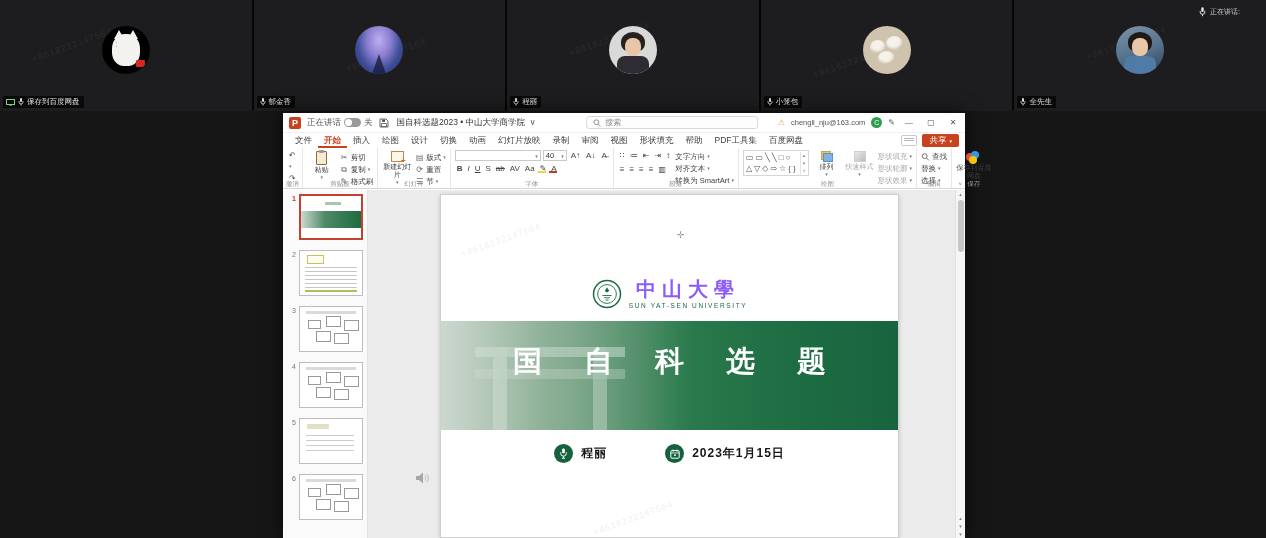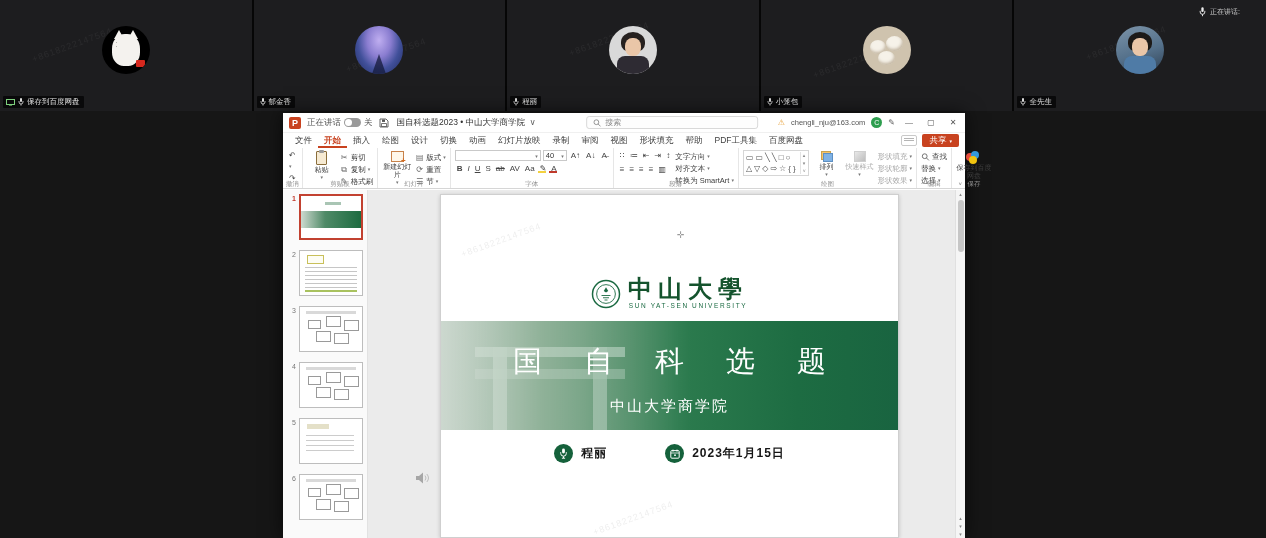--- a/index.html
+++ b/index.html
@@ -119,28 +119,28 @@
   .mdiag::after{content:"";position:absolute;left:6px;right:6px;top:4px;height:3px;background:#d9d9d9;}
   .mdiag::before{content:"";position:absolute;left:8px;top:13px;width:11px;height:7px;background:#fff;border:1px solid #9a9a9a;
     box-shadow:19px -3px 0 0 #fff,19px -3px 0 1px #9a9a9a,37px 1px 0 0 #fff,37px 1px 0 1px #9a9a9a,9px 12px 0 0 #fff,9px 12px 0 1px #9a9a9a,27px 14px 0 0 #fff,27px 14px 0 1px #9a9a9a;}
   .m5::before{content:"";position:absolute;left:7px;top:5px;width:22px;height:5px;background:#e4e0c8;}
   .m5::after{content:"";position:absolute;left:6px;right:8px;top:16px;height:18px;background:repeating-linear-gradient(#cccccc 0 1px,transparent 1px 5px);}
 
   .canvas{flex:1;position:relative;background:#ebebeb;overflow:hidden;}
   .slide{position:absolute;left:72px;top:4px;width:459px;height:344px;background:#fff;border:1px solid #cfcfcf;box-shadow:0 1px 4px rgba(0,0,0,.18);}
   .logo-block{position:absolute;top:84px;left:0;right:0;display:flex;align-items:center;justify-content:center;gap:7px;}
   .univ-txt{display:flex;flex-direction:column;align-items:center;}
-  .univ-cn{font-family:Liberation Serif, serif;font-size:24px;font-weight:bold;color:#14532d;letter-spacing:6px;line-height:21px;white-space:nowrap;}
+  .univ-cn{font-family:Liberation Sans, sans-serif;font-size:20px;font-weight:bold;color:#8b5cf6;letter-spacing:6px;line-height:21px;white-space:nowrap;}
   .univ-en{font-size:6.5px;color:#1b6a42;letter-spacing:1.6px;margin-top:2px;white-space:nowrap;}
   .banner{position:absolute;left:0;right:0;top:126px;height:109px;background:linear-gradient(90deg,#a9bcae 0%,#62926f 22%,#2c7b4e 52%,#1d6c42 78%,#196440 100%);overflow:hidden;}
   .banner .gate{position:absolute;left:0;top:0;width:55%;height:100%;opacity:.55;background:
       linear-gradient(90deg,rgba(240,244,240,.9) 0%,rgba(220,230,222,.55) 55%,rgba(220,230,222,0) 100%);}
   .banner .gate::before{content:"";position:absolute;left:34px;top:26px;width:150px;height:10px;background:rgba(250,252,250,.8);box-shadow:0 22px 0 rgba(245,248,245,.55);}
   .banner .gate::after{content:"";position:absolute;left:52px;top:26px;width:14px;height:83px;background:rgba(248,250,248,.85);box-shadow:100px 0 0 rgba(248,250,248,.7);}
-  .banner-title{position:relative;margin-top:21px;text-align:center;color:#fff;font-size:29px;font-weight:normal;letter-spacing:17px;text-indent:17px;white-space:nowrap;}
+  .banner-title{position:relative;margin-top:21px;text-align:center;color:#fff;font-size:29px;font-weight:bold;letter-spacing:17px;text-indent:17px;white-space:nowrap;}
   .banner-sub{position:relative;margin-top:15px;text-align:center;color:#fff;font-size:15px;letter-spacing:2px;}
   .meta-row{position:absolute;left:0;right:0;top:249px;display:flex;justify-content:center;gap:58px;}
   .meta-item{display:flex;align-items:center;gap:8px;}
   .meta-circ{width:19px;height:19px;border-radius:50%;background:#15613b;display:flex;align-items:center;justify-content:center;}
   .meta-label{font-size:12px;font-weight:bold;color:#161616;letter-spacing:1px;}
   .audio-obj{position:absolute;left:47px;top:281px;opacity:.85;}
   .cursor{position:absolute;left:309px;top:40px;color:#9a9a9a;font-size:9px;}
   .v-scroll{position:absolute;right:0;top:0;bottom:0;width:10px;background:#f5f5f5;border-left:1px solid #e0e0e0;display:flex;flex-direction:column;align-items:center;font-size:5px;color:#888;}
   .v-scroll .thumb-bar{width:6px;height:52px;background:#c6c6c6;border-radius:3px;margin-top:2px;}
   .v-scroll .spacer{flex:1;}
@@ -545,21 +545,20 @@
           </svg>
           <span class="univ-txt">
             <span class="univ-cn">中山大學</span>
             <span class="univ-en">SUN YAT-SEN UNIVERSITY</span>
           </span>
         </div>
 
         <div class="banner">
           <span class="gate"></span>
           <div class="banner-title">国 自 科 选 题</div>
-          <div class="banner-sub">中山大学商学院</div>
         </div>
 
         <div class="meta-row">
           <span class="meta-item">
             <span class="meta-circ">
               <svg width="9" height="11" viewBox="0 0 8 11">
                   <rect x="2.6" y="0.5" width="2.8" height="5" rx="1.4" fill="#fff"></rect>
                   <path d="M1.2 4.2v1.2a2.8 2.8 0 0 0 5.6 0V4.2" fill="none" stroke="#fff" stroke-width="1"></path>
                   <line x1="4" y1="8.4" x2="4" y2="10" stroke="#fff" stroke-width="1"></line>
                   <line x1="2.4" y1="10.2" x2="5.6" y2="10.2" stroke="#fff" stroke-width="1"></line>

